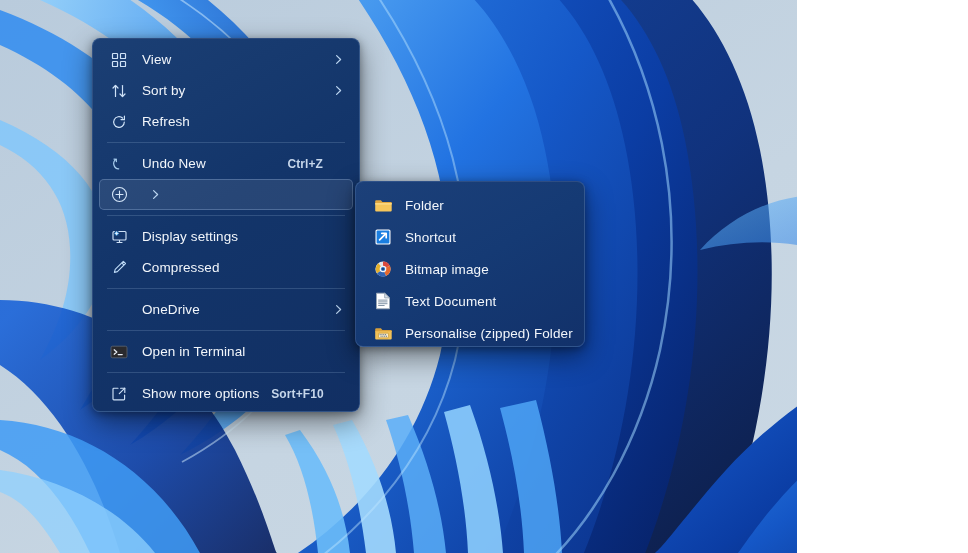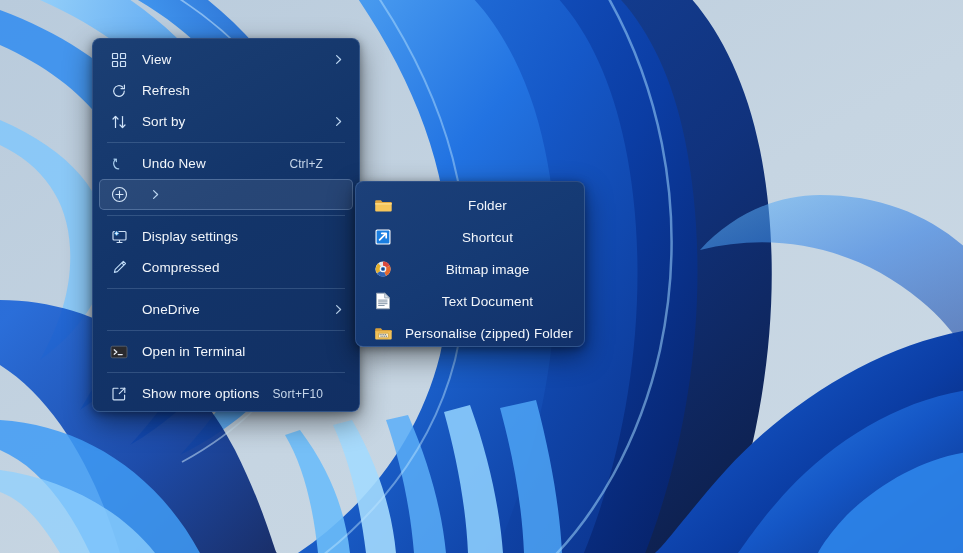--- a/index.html
+++ b/index.html
@@ -6,21 +6,21 @@
 
   html, body {
     width: 968px;
     height: 553px;
     overflow: hidden;
     font-family: "Liberation Sans", sans-serif;
   }
 
   #desktop {
     position: relative;
-    width: 963px;
+    width: 797px;
     height: 553px;
     overflow: hidden;
     background: #f0abfc;
   }
 
   
   #wallpaper { position: absolute; inset: 0; width: 968px; height: 553px; }
 
   
   .menu {
@@ -41,21 +41,20 @@
     padding: 5px 3px;
   }
 
   #sub-menu {
     left: 355px;
     top: 181px;
     width: 230px;
     height: 166px;
     padding: 7px 3px;
     background: linear-gradient(150deg, #1c4079 0%, #153a74 50%, #12316a 100%);
-    text-align: center;
   }
 
   .menu-item {
     position: relative;
     display: flex;
     align-items: center;
     height: 31px;
     margin: 0 3px;
     padding: 0 8px 0 10px;
     border-radius: 5px;
@@ -82,20 +81,21 @@
   }
   .mi-icon svg { display: block; }
 
   .mi-label { flex: 1 1 auto; }
 
   .mi-accel {
     color: #c6d6ea;
     font-size: 12px;
     margin-left: 12px;
     margin-right: 2px;
+    font-weight: bold;
   }
 
   .mi-chevron {
     width: 14px;
     height: 14px;
     margin-left: 6px;
     flex: 0 0 14px;
     display: flex;
     align-items: center;
     justify-content: center;
@@ -199,43 +199,43 @@
         </span>
         <span class="mi-label">View</span>
         <span class="mi-chevron">
           <svg width="13" height="13" viewBox="0 0 13 13" fill="none" stroke="#b9d3ee" stroke-width="1.25" stroke-linecap="round" stroke-linejoin="round">
       <path d="M4.6 2.6l4 3.9-4 3.9"></path>
           </svg>
         </span>
       </div>
       <div class="menu-item">
         <span class="mi-icon">
-          <svg width="16" height="16" viewBox="0 0 16 16" fill="none" stroke="#cfe2f7" stroke-width="1.2" stroke-linecap="round">
-      <path d="M13.3 8a5.3 5.3 0 1 1-1.75-3.95"></path>
-            <path d="M13.4 2.2v3.4h-3.4"></path>
-          </svg>
-        </span>
-        <span class="mi-label">Refresh</span>
-        <span class="mi-chevron"></span>
-      </div>
-      <div class="menu-item">
-        <span class="mi-icon">
           <svg width="16" height="16" viewBox="0 0 16 16" fill="none" stroke="#cfe2f7" stroke-width="1.2" stroke-linecap="round" stroke-linejoin="round">
       <path d="M4.5 13.5V2.5"></path>
             <path d="M2 5l2.5-2.5L7 5"></path>
       <path d="M11.5 2.5v11"></path>
             <path d="M9 11l2.5 2.5L14 11"></path>
           </svg>
         </span>
         <span class="mi-label">Sort by</span>
         <span class="mi-chevron">
           <svg width="13" height="13" viewBox="0 0 13 13" fill="none" stroke="#b9d3ee" stroke-width="1.25" stroke-linecap="round" stroke-linejoin="round">
       <path d="M4.6 2.6l4 3.9-4 3.9"></path>
           </svg>
         </span>
+      </div>
+      <div class="menu-item">
+        <span class="mi-icon">
+          <svg width="16" height="16" viewBox="0 0 16 16" fill="none" stroke="#cfe2f7" stroke-width="1.2" stroke-linecap="round">
+      <path d="M13.3 8a5.3 5.3 0 1 1-1.75-3.95"></path>
+            <path d="M13.4 2.2v3.4h-3.4"></path>
+          </svg>
+        </span>
+        <span class="mi-label">Refresh</span>
+        <span class="mi-chevron"></span>
       </div>
       <div class="separator"></div>
       <div class="menu-item">
         <span class="mi-icon">
           <svg width="16" height="16" viewBox="0 0 16 16" fill="none" stroke="#a8cdee" stroke-width="1.2" stroke-linecap="round" stroke-linejoin="round">
       <path d="M5.2 3.2C3 4.6 2.2 6.9 3 9.3c.7 2.2 2.6 3.6 4.7 3.5"></path>
             <path d="M3 3.1l2.2.2.2 2.3"></path>
           </svg>
         </span>
         <span class="mi-label">Undo New</span>

